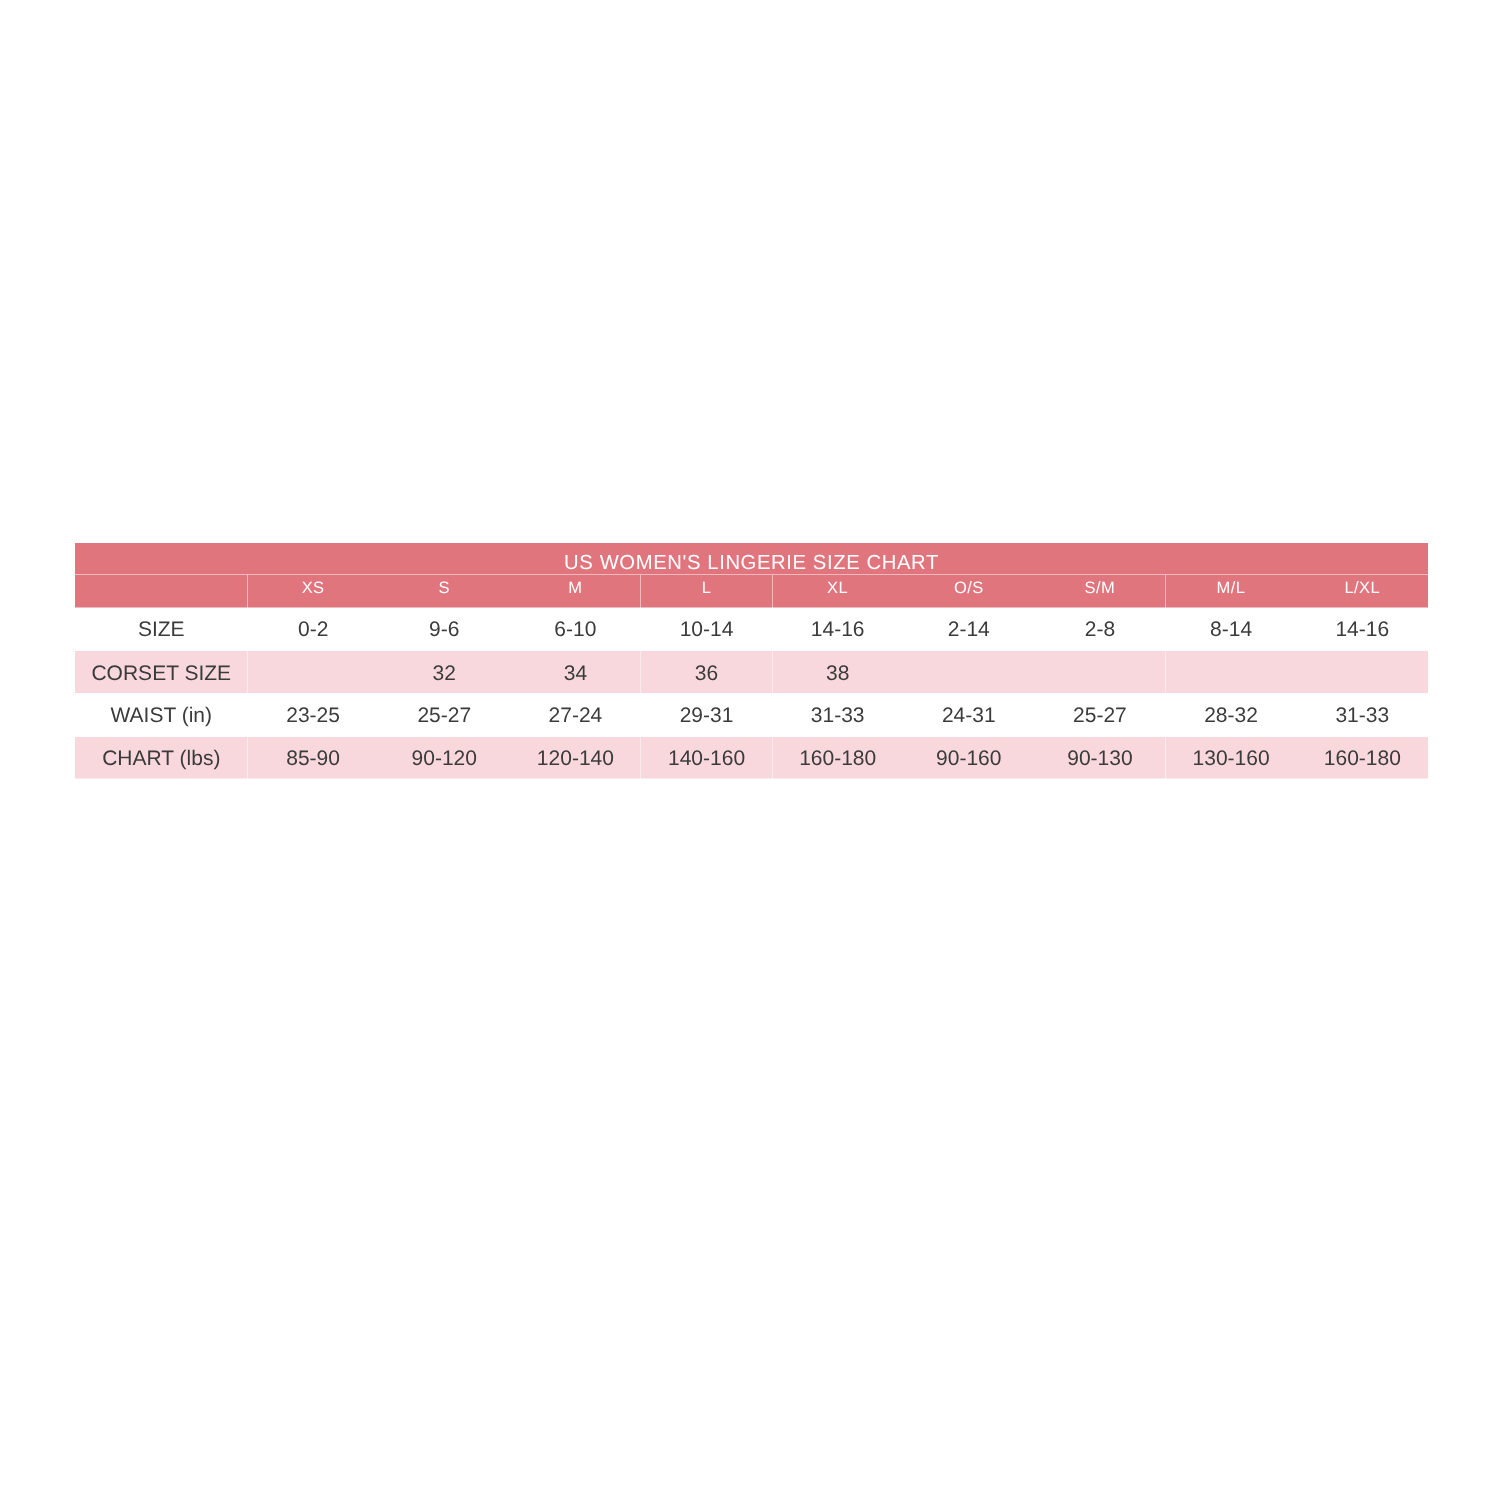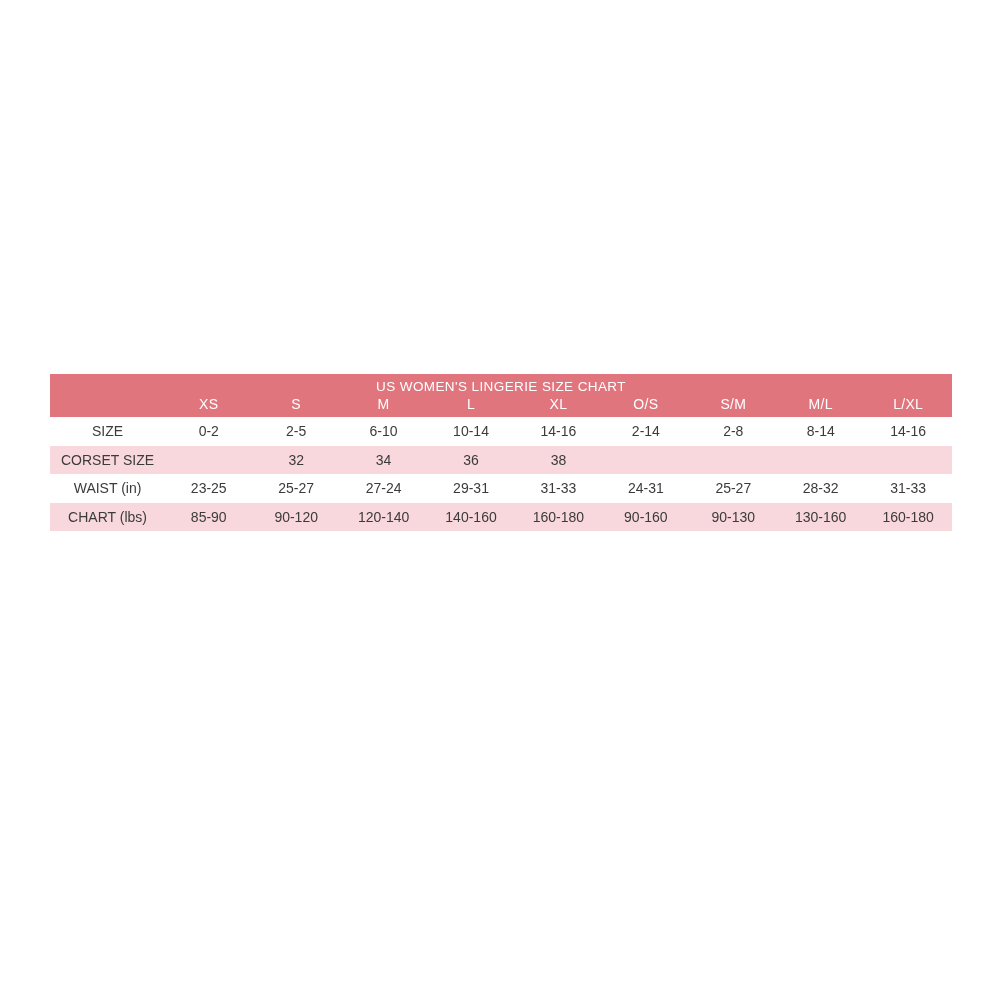--- a/index.html
+++ b/index.html
@@ -18,21 +18,21 @@
   .canvas {
     position: relative;
     width: 1000px;
     height: 1000px;
     background: var(--page-bg);
     overflow: hidden;
   }
   .size-table {
     position: absolute;
     left: 50px;
-    top: 374px;
+    top: 362px;
     width: 902px;
     border-collapse: collapse;
     table-layout: fixed;
     color: var(--body-text);
   }
   .size-table th, .size-table td {
     font-weight: 400;
     text-align: center;
     vertical-align: middle;
     border: none;
@@ -42,21 +42,21 @@
   
   thead tr { background: var(--header-bg); color: var(--header-text); }
   .title-cell {
     height: 21px;
     font-size: 13.5px;
     letter-spacing: 0.4px;
     padding-top: 3px;
   }
   .col-header-row th {
     height: 22px;
-    font-size: 14px;
+    font-size: 11px;
     letter-spacing: 0.3px;
     padding-bottom: 4px;
   }
   
   tbody tr { background: var(--stripe-white); }
   tbody tr:nth-child(even) { background: var(--stripe-pink); }
   tbody th, tbody td {
     height: 28.5px;
     font-size: 14px;
   }
@@ -99,21 +99,21 @@
           <th>S/M</th>
           <th>M/L</th>
           <th>L/XL</th>
         </tr>
     </thead>
     <tbody>
 
     <tr>
           <th>SIZE</th>
           <td>0-2</td>
-          <td>2-5</td>
+          <td>9-6</td>
           <td>6-10</td>
           <td>10-14</td>
           <td>14-16</td>
           <td>2-14</td>
           <td>2-8</td>
           <td>8-14</td>
           <td>14-16</td>
         </tr>
         <tr>
           <th>CORSET SIZE</th>

